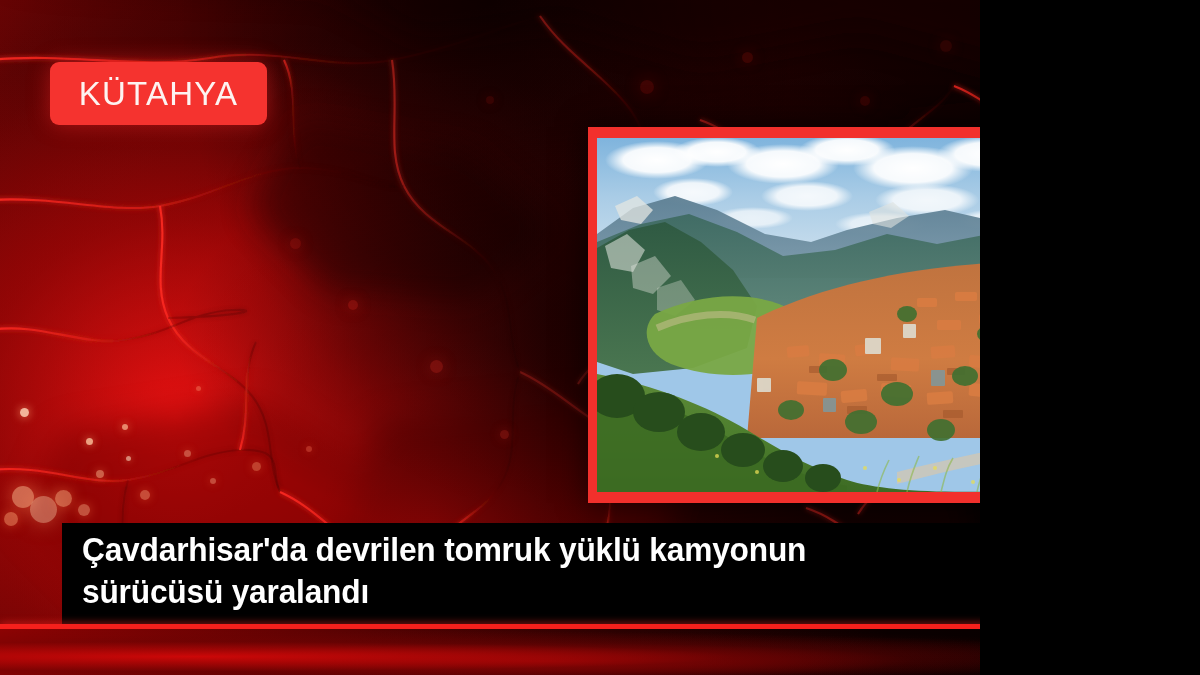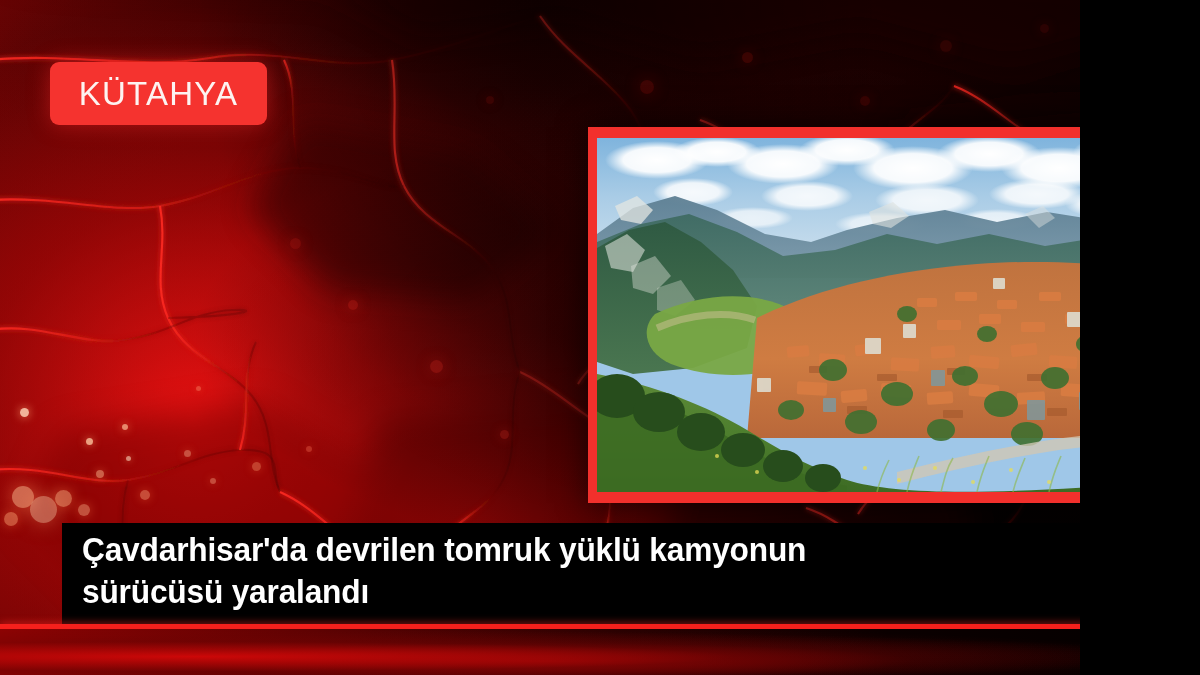--- a/index.html
+++ b/index.html
@@ -1,20 +1,20 @@
 <!DOCTYPE html>
 <html><head>
 <meta charset="utf-8">
 <style>
   html,body{margin:0;padding:0;background:#000;}
   body{font-family:"Liberation Sans",sans-serif;}
 
   #stage{
     position:relative;
-    width:1080px;height:675px;
+    width:980px;height:675px;
     overflow:hidden;
     background:#d946ef;
   }
 
   
   .bg-base{
     position:absolute;inset:0;
     background:
       radial-gradient(circle at 18% 62%, rgba(255,20,20,.85) 0%, rgba(190,8,8,.55) 22%, rgba(90,2,2,.2) 42%, rgba(0,0,0,0) 62%),
       radial-gradient(circle at 44% 78%, rgba(235,15,15,.72) 0%, rgba(150,5,5,.35) 26%, rgba(0,0,0,0) 55%),

